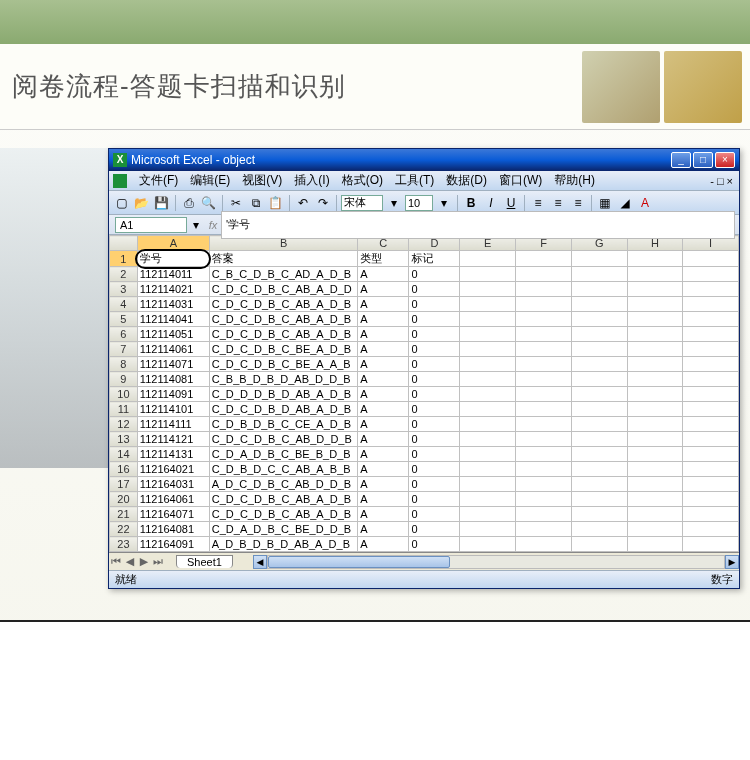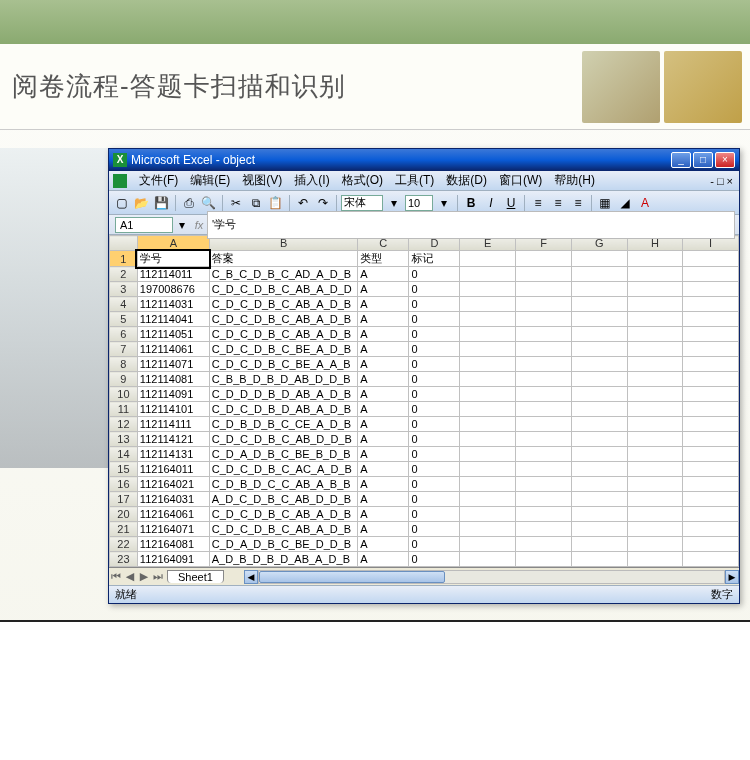--- a/index.html
+++ b/index.html
@@ -23,40 +23,40 @@
 .menubar .msys { width: 14px; height: 14px; background: #1a8f3a; margin-right: 6px; }
 .menuitem { padding: 0 6px; cursor: pointer; }
 .menubar .spacer { flex: 1; }
 .menubar .help { padding: 0 2px; font-size: 11px; }
 .toolbar { height: 24px; background: linear-gradient(#e8eef8, #c2d7f0); display: flex; align-items: center; padding: 0 4px; gap: 2px; border-bottom: 1px solid #a0b0c0; font-size: 11px; }
 .tbtn { width: 18px; height: 18px; border: 1px solid transparent; display: flex; align-items: center; justify-content: center; cursor: pointer; font-size: 12px; }
 .tsep { width: 1px; height: 16px; background: #a0b0c0; margin: 0 2px; }
 .fontbox { width: 42px; height: 16px; background: #fff; border: 1px solid #7a9; font-size: 11px; padding: 0 2px; display: flex; align-items: center; }
 .sizebox { width: 28px; height: 16px; background: #fff; border: 1px solid #7a9; font-size: 11px; padding: 0 2px; display: flex; align-items: center; }
 .namebox-row { height: 20px; background: linear-gradient(#e8eef8, #d8e2f0); display: flex; align-items: center; border-bottom: 1px solid #a0b0c0; font-size: 11px; }
-.namebox { width: 58px; height: 16px; background: #fff; border: 1px solid #7a9; margin-left: 6px; padding: 0 4px; display: flex; align-items: center; }
+.namebox { width: 72px; height: 16px; background: #fff; border: 1px solid #7a9; margin-left: 6px; padding: 0 4px; display: flex; align-items: center; }
 .fxlabel { width: 16px; text-align: center; font-style: italic; color: #888; }
 .formulabar { flex: 1; height: 28px; background: #fff; border: 1px solid #bbb; margin-right: 4px; padding: 0 4px; display: flex; align-items: center; }
 .grid-wrap { background: #fff; }
 table.sheet { border-collapse: collapse; width: 100%; table-layout: fixed; font-size: 11px; }
 table.sheet th, table.sheet td { border: 1px solid #c0c0c0; height: 15px; padding: 0 2px; overflow: hidden; white-space: nowrap; }
 table.sheet th { background: linear-gradient(#f0f0ea, #dcdccf); color: #333; font-weight: normal; text-align: center; }
 table.sheet th.rowhdr { width: 24px; text-align: center; }
 table.sheet td { background: #fff; }
 .col-A { width: 62px; }
 .col-B { width: 128px; }
 .col-C { width: 44px; }
 .col-D { width: 44px; }
 .col-rest { width: 48px; }
 .sel-col th.selcol { background: #ffd070; }
-td.selcell { background: #fff; }
+td.selcell { background: #fff; border-radius: 8px; }
 .row1hdr { background: #ffd070 !important; }
 .sheet-tabs { height: 18px; background: #ece9d8; display: flex; align-items: center; font-size: 11px; border-top: 1px solid #888; }
 .navarrow { width: 14px; text-align: center; cursor: pointer; color: #666; }
-.tab { padding: 0 10px; background: #fff; border: 1px solid #888; border-bottom: none; border-radius: 0 0 4px 4px; margin-left: 2px; cursor: pointer; }
+.tab { padding: 0 10px; background: #fff; border: 1px solid #888; border-bottom: none; border-radius: 0 0 4px 4px; margin-left: 11px; cursor: pointer; }
 .hscroll { flex: 1; margin-left: 20px; display: flex; align-items: center; }
 .htrack { flex: 1; height: 14px; background: #e8e8e0; border: 1px solid #bbb; position: relative; }
 .hthumb { position: absolute; left: 0; width: 40%; height: 100%; background: linear-gradient(#cfe0f5, #a8c4e8); border: 1px solid #6a90c0; border-radius: 2px; }
 .hbtn { width: 14px; height: 14px; background: linear-gradient(#cfe0f5, #a8c4e8); border: 1px solid #6a90c0; text-align: center; font-size: 9px; line-height: 12px; }
 .statusbar { height: 18px; background: linear-gradient(#e8eef8, #c2d7f0); display: flex; align-items: center; font-size: 11px; padding: 0 6px; border-top: 1px solid #a0b0c0; }
 .statusbar .sfill { flex: 1; }
 .bottom-band { position: absolute; bottom: 0; left: 0; right: 0; height: 140px; background: #fff; border-top: 2px solid #222; }
 </style>
 </head>
 <body>
@@ -196,21 +196,21 @@
               <td>A</td>
               <td>0</td>
               <td></td>
               <td></td>
               <td></td>
               <td></td>
               <td></td>
             </tr>
             <tr>
               <th class="rowhdr">3</th>
-              <td>197008676</td>
+              <td>112114021</td>
               <td>C_D_C_D_B_C_AB_A_D_D</td>
               <td>A</td>
               <td>0</td>
               <td></td>
               <td></td>
               <td></td>
               <td></td>
               <td></td>
             </tr>
             <tr>
@@ -330,32 +330,20 @@
               <td></td>
               <td></td>
               <td></td>
               <td></td>
               <td></td>
             </tr>
             <tr>
               <th class="rowhdr">14</th>
               <td>112114131</td>
               <td>C_D_A_D_B_C_BE_B_D_B</td>
-              <td>A</td>
-              <td>0</td>
-              <td></td>
-              <td></td>
-              <td></td>
-              <td></td>
-              <td></td>
-            </tr>
-            <tr>
-              <th class="rowhdr">15</th>
-              <td>112164011</td>
-              <td>C_D_C_D_B_C_AC_A_D_B</td>
               <td>A</td>
               <td>0</td>
               <td></td>
               <td></td>
               <td></td>
               <td></td>
               <td></td>
             </tr>
             <tr>
               <th class="rowhdr">16</th>

